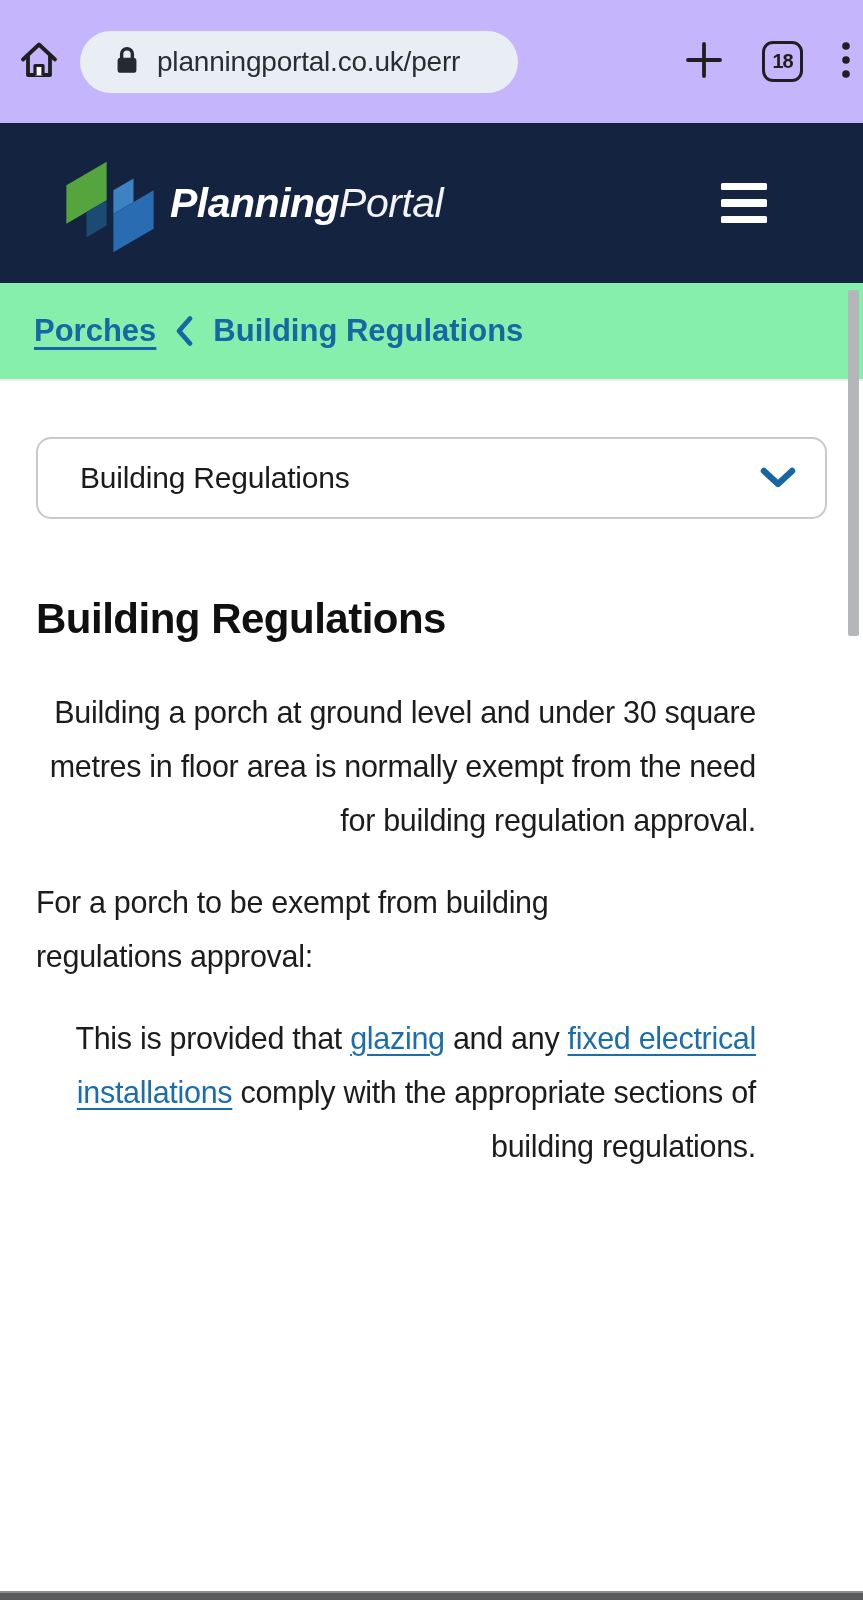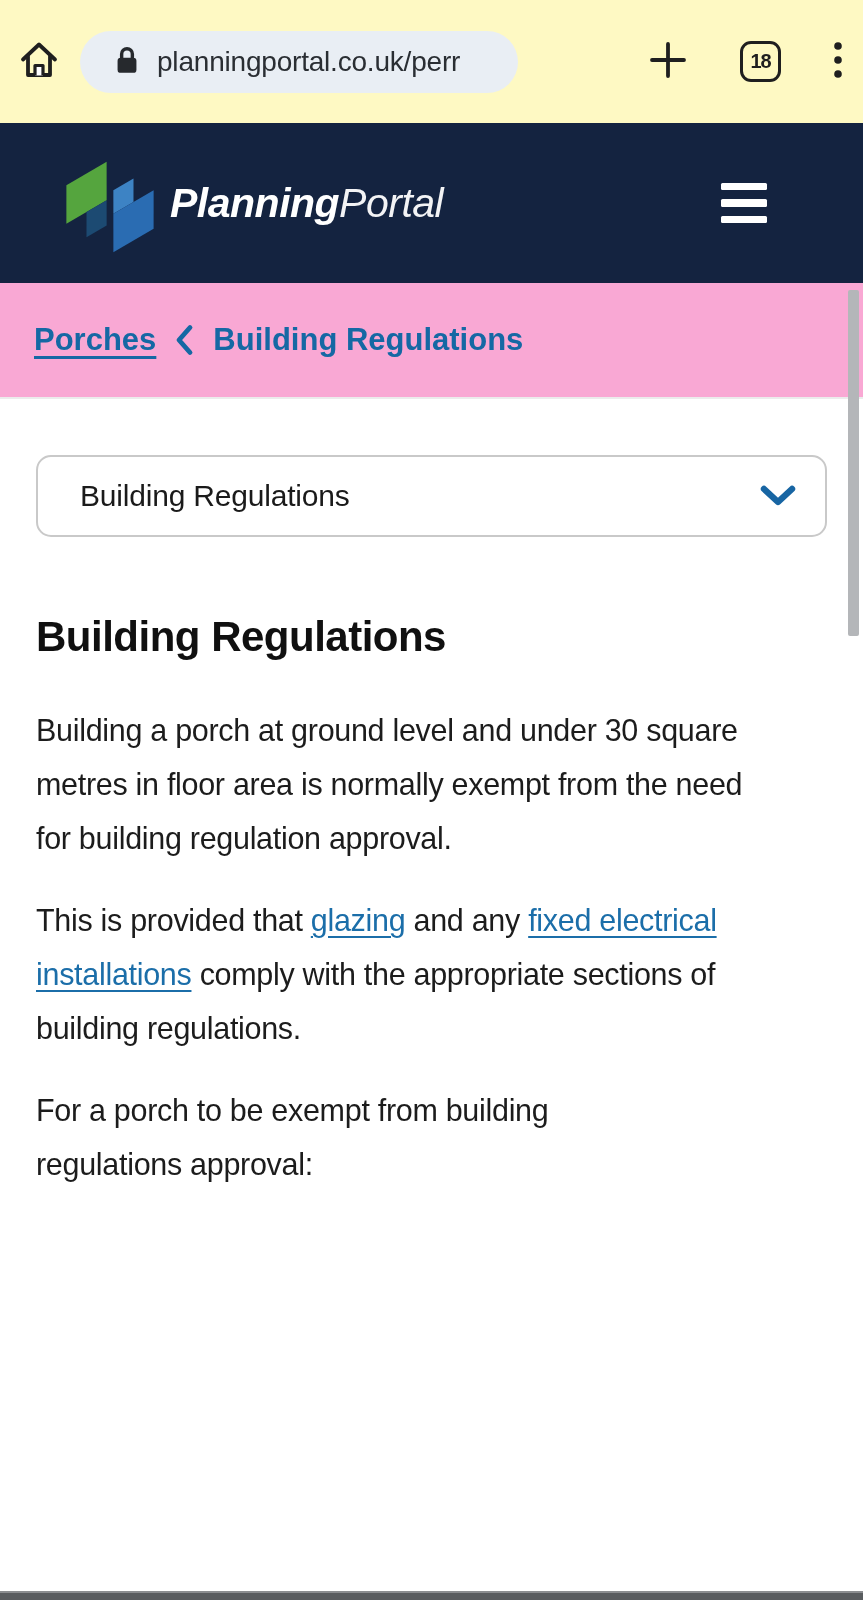--- a/index.html
+++ b/index.html
@@ -6,36 +6,36 @@
   html,body { background:#ddd; }
   .screen {
     position:relative; width:863px; height:1600px;
     background:#ffffff; overflow:hidden;
     font-family:"Liberation Sans", sans-serif;
     margin:0 auto;
   }
 
   
   .browser-bar {
-    height:123px; background:#fef9c3;
+    height:123px; background:#c4b5fd;
     display:flex; align-items:center;
-    padding:0 20px 0 16px;
+    padding:0 12px 0 16px;
   }
   .chrome-btn { border:none; background:none; display:flex; align-items:center; justify-content:center; cursor:pointer; }
   .url-pill {
     flex:1; max-width:438px; height:62px; border-radius:31px;
     background:#e9eef4; display:flex; align-items:center;
     padding:0 26px 0 34px; margin:0 24px 0 18px; overflow:hidden;
     border:none; cursor:text;
   }
   .url-text {
     font-size:28px; color:#2a2e33; white-space:nowrap; overflow:hidden;
     margin-left:17px; letter-spacing:-0.2px;
   }
-  .right-icons { display:flex; align-items:center; gap:52px; margin-left:auto; padding-left:20px; }
+  .right-icons { display:flex; align-items:center; gap:38px; margin-left:auto; padding-left:20px; }
   .tab-counter {
     width:41px; height:41px; border:3.5px solid #1f1f1f; border-radius:11px;
     background:none; display:flex; align-items:center; justify-content:center;
   }
   .tab-counter span { font-size:20px; font-weight:bold; color:#1f1f1f; letter-spacing:-1px; }
 
   
   .site-header {
     height:160px; background:#142340;
     display:flex; align-items:center; justify-content:space-between;
@@ -43,21 +43,21 @@
   }
   .logo { display:flex; align-items:center; border:none; background:none; cursor:pointer;font-style:italic; }
   .wordmark { margin-left:16px; font-size:41px; color:#ffffff; letter-spacing:-0.5px; white-space:nowrap; }
   .wordmark .bold { font-weight:700; }
   .wordmark .light { font-weight:300; opacity:0.95; }
   .hamburger { display:flex; flex-direction:column; gap:9px; border:none; background:none; cursor:pointer; }
   .hamburger span { display:block; width:46px; height:7.5px; background:#ffffff; border-radius:1.5px; }
 
   
   .breadcrumb-bar {
-    height:116px; background:#f9a8d4;
+    height:98px; background:#86efac;
     display:flex; align-items:center; gap:17px;
     padding:0 34px; border-bottom:2px solid #ececec;
   }
   .crumb {
     font-size:31px; font-weight:bold; color:#1568a4; text-decoration:none; cursor:pointer;
   }
   .crumb.linked { text-decoration:underline; text-decoration-thickness:2.5px; text-underline-offset:6px; }
 
   
   .content { padding:0 36px; }
@@ -69,21 +69,21 @@
   }
   .section-select .value { font-size:30px; color:#1a1a1a; letter-spacing:-0.2px; }
 
   h1.page-title {
     margin:76px 0 42px; font-size:42px; font-weight:bold; color:#101010; letter-spacing:-0.5px;
   }
   .body-text, .content li {
     font-size:30.5px; line-height:54px; color:#1c1c1c; letter-spacing:-0.3px;
   }
   .body-text { margin:0 0 28px; }
-  .w720 { max-width:720px; }
+  .w720 { max-width:720px;text-align:right; }
   .w660 { max-width:660px; }
   .content a.inline-link {
     color:#1b6ea9; text-decoration:underline;
     text-decoration-thickness:2px; text-underline-offset:5px; cursor:pointer;
   }
   .content ul { margin:16px 0 0; padding-left:88px; list-style:disc; }
   .content li { max-width:600px; }
 
   
   .scroll-thumb {
@@ -183,22 +183,22 @@
         <svg width="38" height="24" viewBox="0 0 38 24" style="display:block">
           <polyline points="5,5 19,18 33,5" fill="none" stroke="#1765a3" stroke-width="6.4" stroke-linecap="round" stroke-linejoin="round"></polyline>
         </svg>
       </span>
     </div>
 
     <h1 class="page-title">Building Regulations</h1>
 
     <p class="body-text w720">Building a porch at ground level and under 30 square metres in floor area is normally exempt from the need for building regulation approval.</p>
 
+    <p class="body-text w660">For a porch to be exempt from building regulations approval:</p>
+
     <p class="body-text w720"><span>This is provided that </span><a class="inline-link">glazing</a><span> and any </span><a class="inline-link">fixed electrical installations</a><span> comply with the appropriate sections of building regulations.</span></p>
-
-    <p class="body-text w660">For a porch to be exempt from building regulations approval:</p>
 
   </main>
 
   <div class="scroll-thumb"></div>
   <div class="bottom-bar"></div>
 
 </div>
 
 </body></html>

